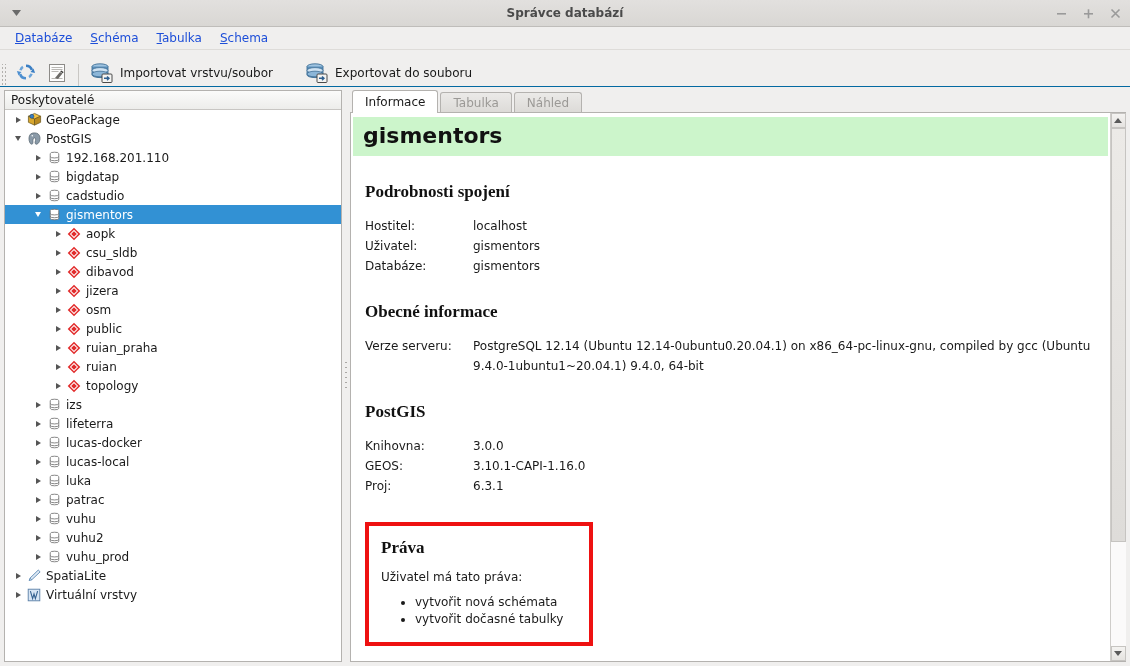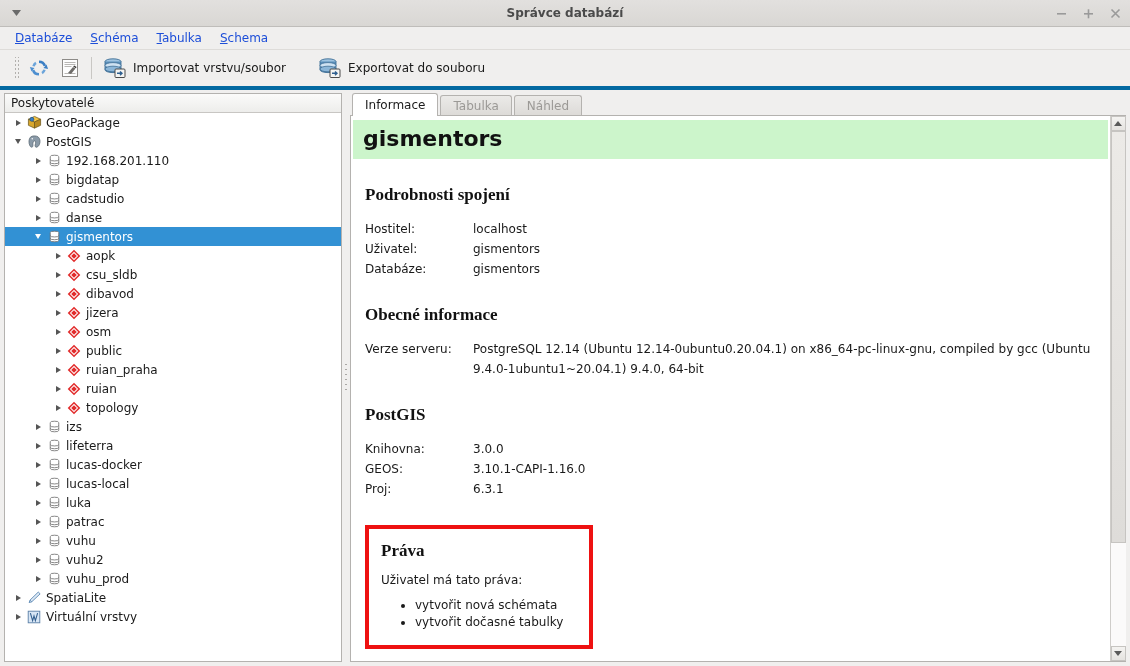--- a/index.html
+++ b/index.html
@@ -88,24 +88,24 @@
   }
   .menubar .menu-item .mn {
     text-decoration: underline;
   }
 
   
   .toolbar {
     height: 36px;
     background: #f0efee;
     border-top: 1px solid #dedcd9;
-    border-bottom: 4px solid #0369a1;
-    display: flex;
-    align-items: center;
-    padding-left: 13px;
+    border-bottom: 1px solid #0369a1;
+    display: flex;
+    align-items: flex-end;
+    padding-left: 0;
     flex: none;
   }
   .grip {
     width: 6px;
     height: 22px;
     margin: 0 3px 0 1px;
     background-image: radial-gradient(circle, #b2b0ad 0.8px, transparent 0.9px);
     background-size: 3px 4px;
     background-position: 0 2px;
   }
@@ -524,35 +524,20 @@
             <div class="ticon">
               <svg width="13" height="13" viewBox="0 0 14 14">
                 <ellipse cx="7" cy="2.8" rx="4.6" ry="1.5" fill="#ffffff" stroke="#6f6f6f" stroke-width="0.9"></ellipse>
                 <path d="M2.4 2.8 v8.4 a4.6 1.5 0 0 0 9.2 0 V2.8" fill="#ffffff" stroke="#6f6f6f" stroke-width="0.9"></path>
                 <path d="M2.4 6.0 a4.6 1.5 0 0 0 9.2 0" fill="none" stroke="#6f6f6f" stroke-width="0.9"></path>
                 <path d="M2.4 9.0 a4.6 1.5 0 0 0 9.2 0" fill="none" stroke="#6f6f6f" stroke-width="0.9"></path>
               </svg>
             </div>
             <div class="tlabel">cadstudio</div>
           </div>
-          <div class="trow">
-            <div style="width: 26px; flex: 0 0 auto;"></div>
-            <div class="twist closed">
-              <i></i>
-            </div>
-            <div class="ticon">
-              <svg width="13" height="13" viewBox="0 0 14 14">
-                <ellipse cx="7" cy="2.8" rx="4.6" ry="1.5" fill="#ffffff" stroke="#6f6f6f" stroke-width="0.9"></ellipse>
-                <path d="M2.4 2.8 v8.4 a4.6 1.5 0 0 0 9.2 0 V2.8" fill="#ffffff" stroke="#6f6f6f" stroke-width="0.9"></path>
-                <path d="M2.4 6.0 a4.6 1.5 0 0 0 9.2 0" fill="none" stroke="#6f6f6f" stroke-width="0.9"></path>
-                <path d="M2.4 9.0 a4.6 1.5 0 0 0 9.2 0" fill="none" stroke="#6f6f6f" stroke-width="0.9"></path>
-              </svg>
-            </div>
-            <div class="tlabel">danse</div>
-          </div>
           <div class="trow sel">
             <div style="width: 26px; flex: 0 0 auto;"></div>
             <div class="twist open">
               <i></i>
             </div>
             <div class="ticon">
               <svg width="13" height="13" viewBox="0 0 14 14">
                 <ellipse cx="7" cy="2.8" rx="4.6" ry="1.5" fill="#ffffff" stroke="#6f6f6f" stroke-width="0.9"></ellipse>
                 <path d="M2.4 2.8 v8.4 a4.6 1.5 0 0 0 9.2 0 V2.8" fill="#ffffff" stroke="#6f6f6f" stroke-width="0.9"></path>
                 <path d="M2.4 6.0 a4.6 1.5 0 0 0 9.2 0" fill="none" stroke="#6f6f6f" stroke-width="0.9"></path>

